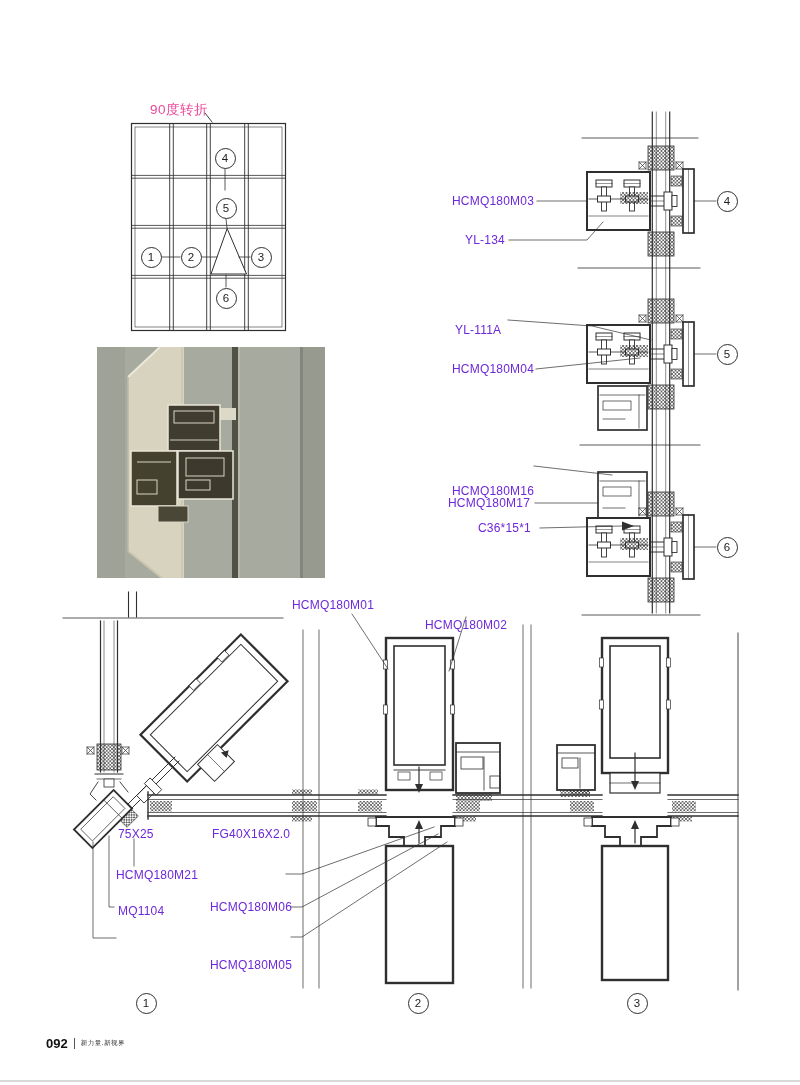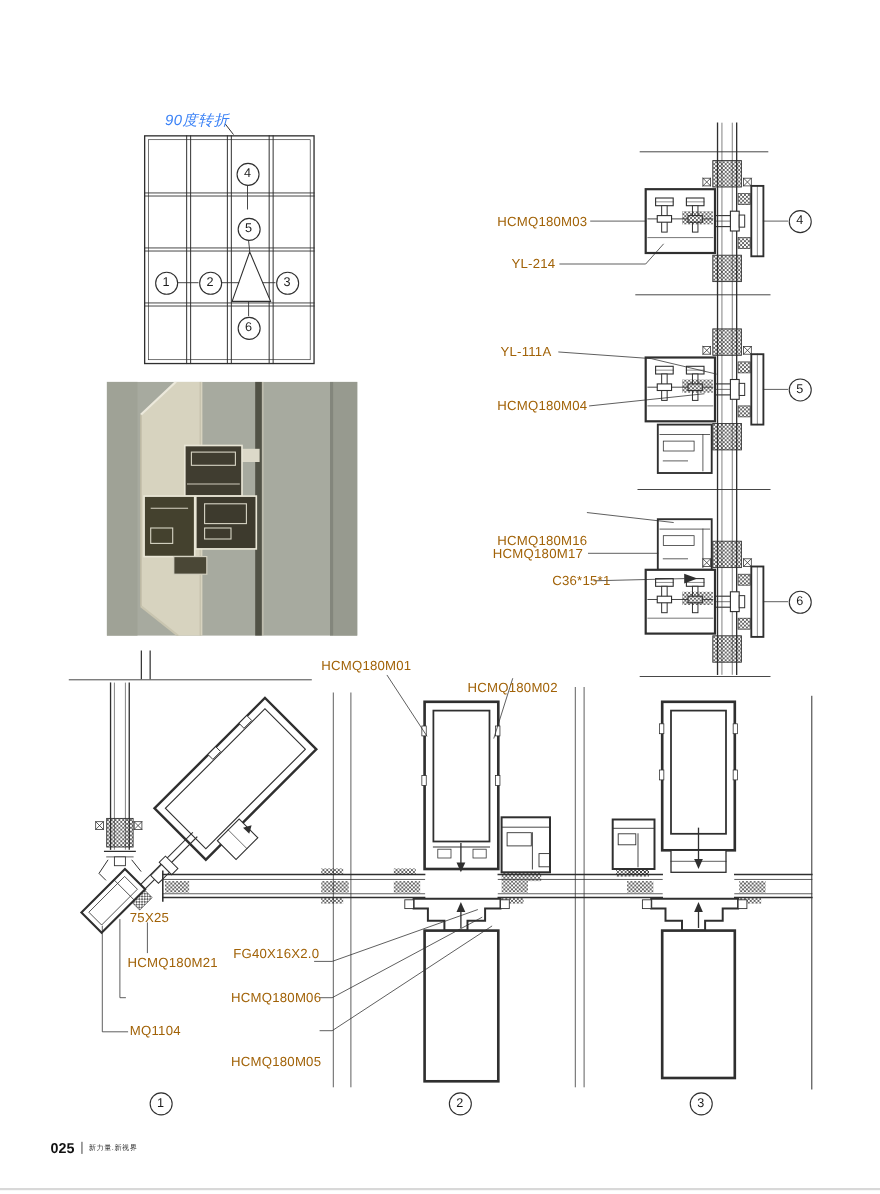--- a/index.html
+++ b/index.html
@@ -3,32 +3,31 @@
 <meta charset="utf-8">
 <style>
   html,body{margin:0;padding:0;}
   body{
     width:800px;height:1085px;position:relative;background:#ffffff;
     font-family:"Liberation Sans",sans-serif;overflow:hidden;color:#1c1c1c;
   }
   #drawing{position:absolute;left:0;top:0;}
   .lbl{
     position:absolute;font-size:12px;letter-spacing:.2px;white-space:nowrap;
-    color:#a16207;line-height:14px;
+    color:#6d28d9;line-height:14px;
   }
   .callout{
     position:absolute;width:21px;height:21px;box-sizing:border-box;
     border:1.3px solid #2e2e2e;border-radius:50%;background:#fff;
     display:flex;align-items:center;justify-content:center;
     font-size:11.5px;color:#1c1c1c;
   }
   .elev-title{
-    position:absolute;left:150px;top:101px;font-size:13.5px;color:#3b82f6;
+    position:absolute;left:150px;top:101px;font-size:13.5px;color:#ec4899;
     letter-spacing:.5px;
-    font-style:italic;
   }
   .photo{position:absolute;left:97px;top:347px;width:228px;height:231px;}
   .footer{
     position:absolute;left:46px;top:1036px;display:flex;align-items:center;gap:6px;
   }
   .footer .pageno{font-size:13px;font-weight:bold;color:#111;}
   .footer .divider{width:1px;height:11px;background:#555;}
   .footer .slogan{font-size:6.5px;color:#333;letter-spacing:.5px;}
   .page-edge-bottom{
     position:absolute;left:0;top:1080px;width:800px;height:2px;background:#d8d8d8;
@@ -356,35 +355,35 @@
     <span>1</span>
   </div>
 <div class="callout" style="left:407.5px;top:992.5px">
     <span>2</span>
   </div>
 <div class="callout" style="left:626.5px;top:992.5px">
     <span>3</span>
   </div>
 
 <div class="lbl" style="left:452px;top:194px">HCMQ180M03</div>
-<div class="lbl" style="left:465px;top:233px">YL-214</div>
-<div class="lbl" style="left:455px;top:313px">YL-111A</div>
+<div class="lbl" style="left:465px;top:233px">YL-134</div>
+<div class="lbl" style="left:455px;top:323px">YL-111A</div>
 <div class="lbl" style="left:452px;top:362px">HCMQ180M04</div>
 <div class="lbl" style="left:452px;top:484px">HCMQ180M16</div>
 <div class="lbl" style="left:448px;top:496px">HCMQ180M17</div>
-<div class="lbl" style="left:502px;top:521px">C36*15*1</div>
+<div class="lbl" style="left:478px;top:521px">C36*15*1</div>
 
 <div class="lbl" style="left:292px;top:598px">HCMQ180M01</div>
 <div class="lbl" style="left:425px;top:618px">HCMQ180M02</div>
 <div class="lbl" style="left:118px;top:827px">75X25</div>
 <div class="lbl" style="left:116px;top:868px">HCMQ180M21</div>
-<div class="lbl" style="left:118px;top:930px">MQ1104</div>
-<div class="lbl" style="left:212px;top:860px">FG40X16X2.0</div>
+<div class="lbl" style="left:118px;top:904px">MQ1104</div>
+<div class="lbl" style="left:212px;top:827px">FG40X16X2.0</div>
 <div class="lbl" style="left:210px;top:900px">HCMQ180M06</div>
 <div class="lbl" style="left:210px;top:958px">HCMQ180M05</div>
 
 <div class="footer">
-  <span class="pageno">025</span>
+  <span class="pageno">092</span>
   <span class="divider"></span>
   <span class="slogan">新力量.新视界</span>
 </div>
 
 <div class="page-edge-bottom"></div>
 
 </body></html>

